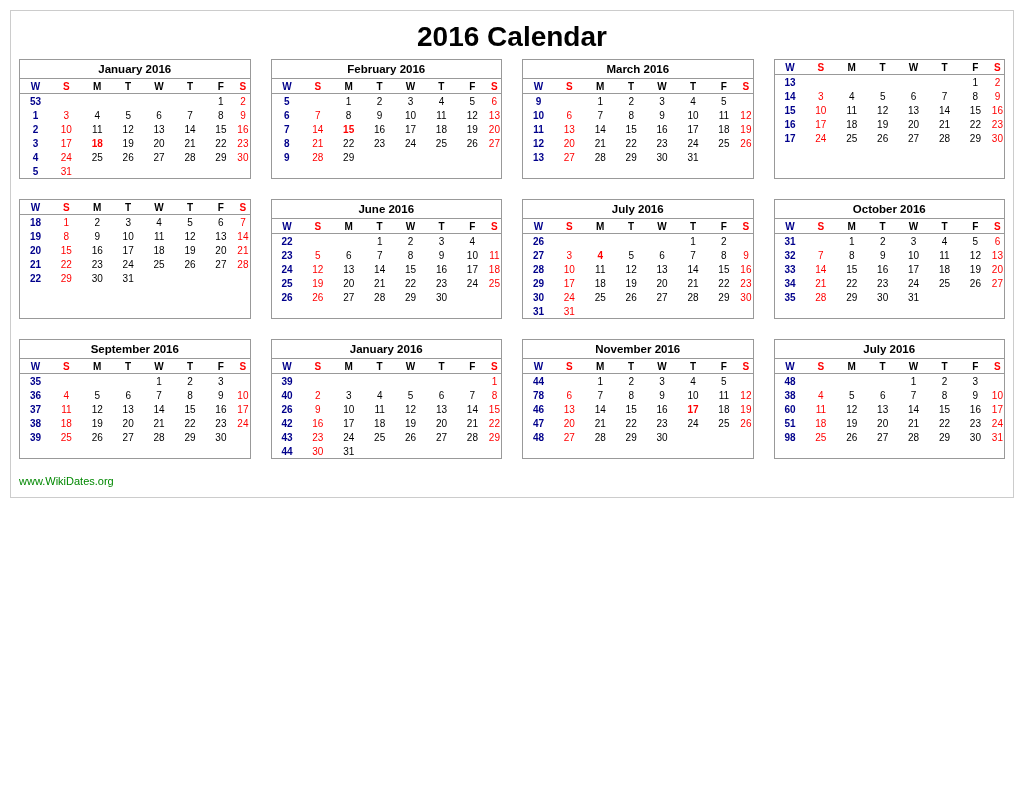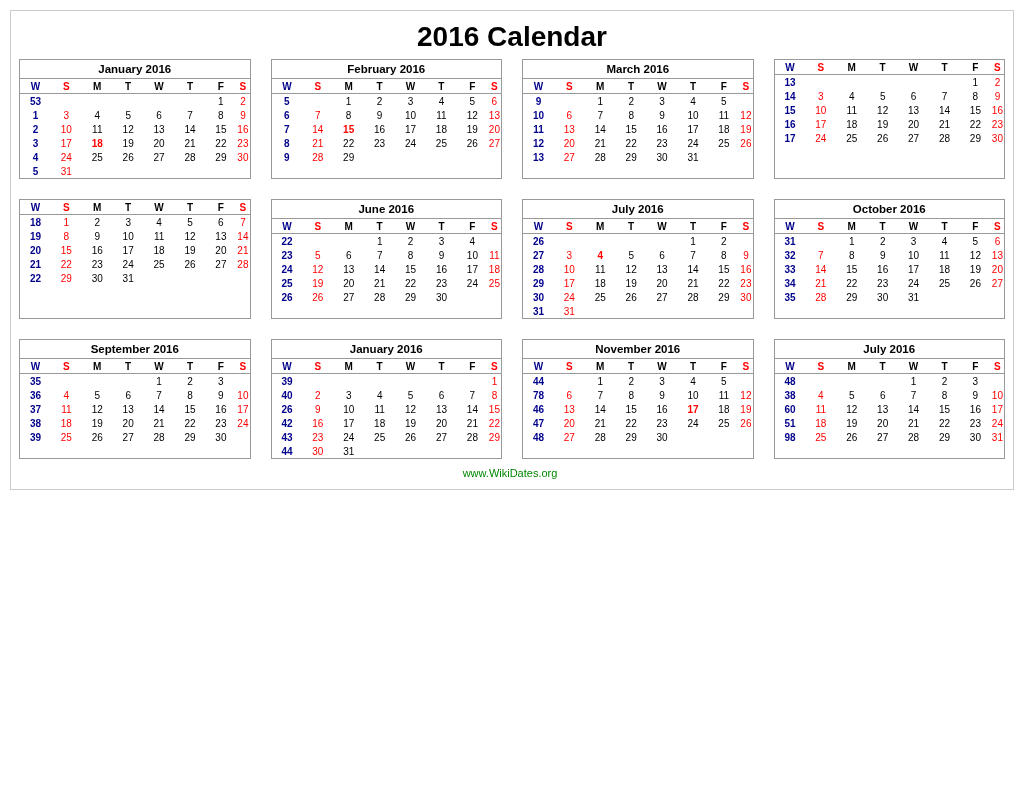--- a/index.html
+++ b/index.html
@@ -57,24 +57,24 @@
     }
     th.w-col { color: #00008B; }
     th.s-col { color: #ff0000; }
     th.regular-col { color: #000; }
     td.week-num { color: #00008B; font-weight: bold; }
     td.sunday { color: #ff0000; }
     td.saturday { color: #ff0000; }
     td.regular { color: #000; }
     td.holiday { color: #ff0000; font-weight: bold; }
     .footer {
-      text-align: center;
+      text-align: left;
       font-size: 11px;
       color: #008800;
-      margin-top: 8px;
+      margin-top: 16px;
       padding-right: 4px;
     }
   </style>
 </head>
 <body>
 
 <div class="page">
   <div class="main-title">2016 Calendar</div>
   <div class="calendar-grid" id="calendar-grid">
       <div class="month-block">

